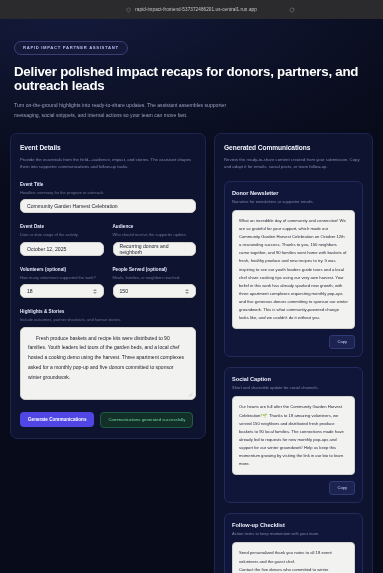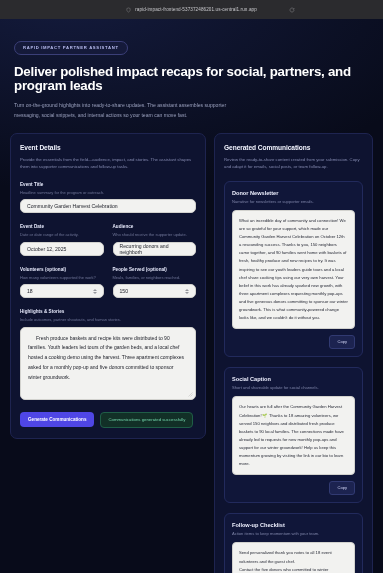--- a/index.html
+++ b/index.html
@@ -238,21 +238,21 @@
   <svg class="refresh-ic" viewBox="0 0 24 24">
     <path d="M20 12a8 8 0 1 1-2.3-5.6M20 4v5h-5" fill="none" stroke="#c9c9cd" stroke-width="2"></path>
   </svg>
 </div>
 
 <div class="page">
  <div class="scroll-wrap">
 
   <div class="hero">
     <div class="badge">RAPID IMPACT PARTNER ASSISTANT</div>
-    <h1 class="hero-title">Deliver polished impact recaps for social, partners, and program leads</h1>
+    <h1 class="hero-title">Deliver polished impact recaps for donors, partners, and outreach leads</h1>
     <p class="hero-sub">Turn on-the-ground highlights into ready-to-share updates. The assistant assembles supporter messaging, social snippets, and internal actions so your team can move fast.</p>
   </div>
 
   <div class="cols">
 
     <div class="panel col-left">
       <div class="panel-title">Event Details</div>
       <div class="panel-desc">Provide the essentials from the field—audience, impact, and stories. The assistant shapes them into supporter communications and follow-up tasks.</div>
 
       <div class="field">

